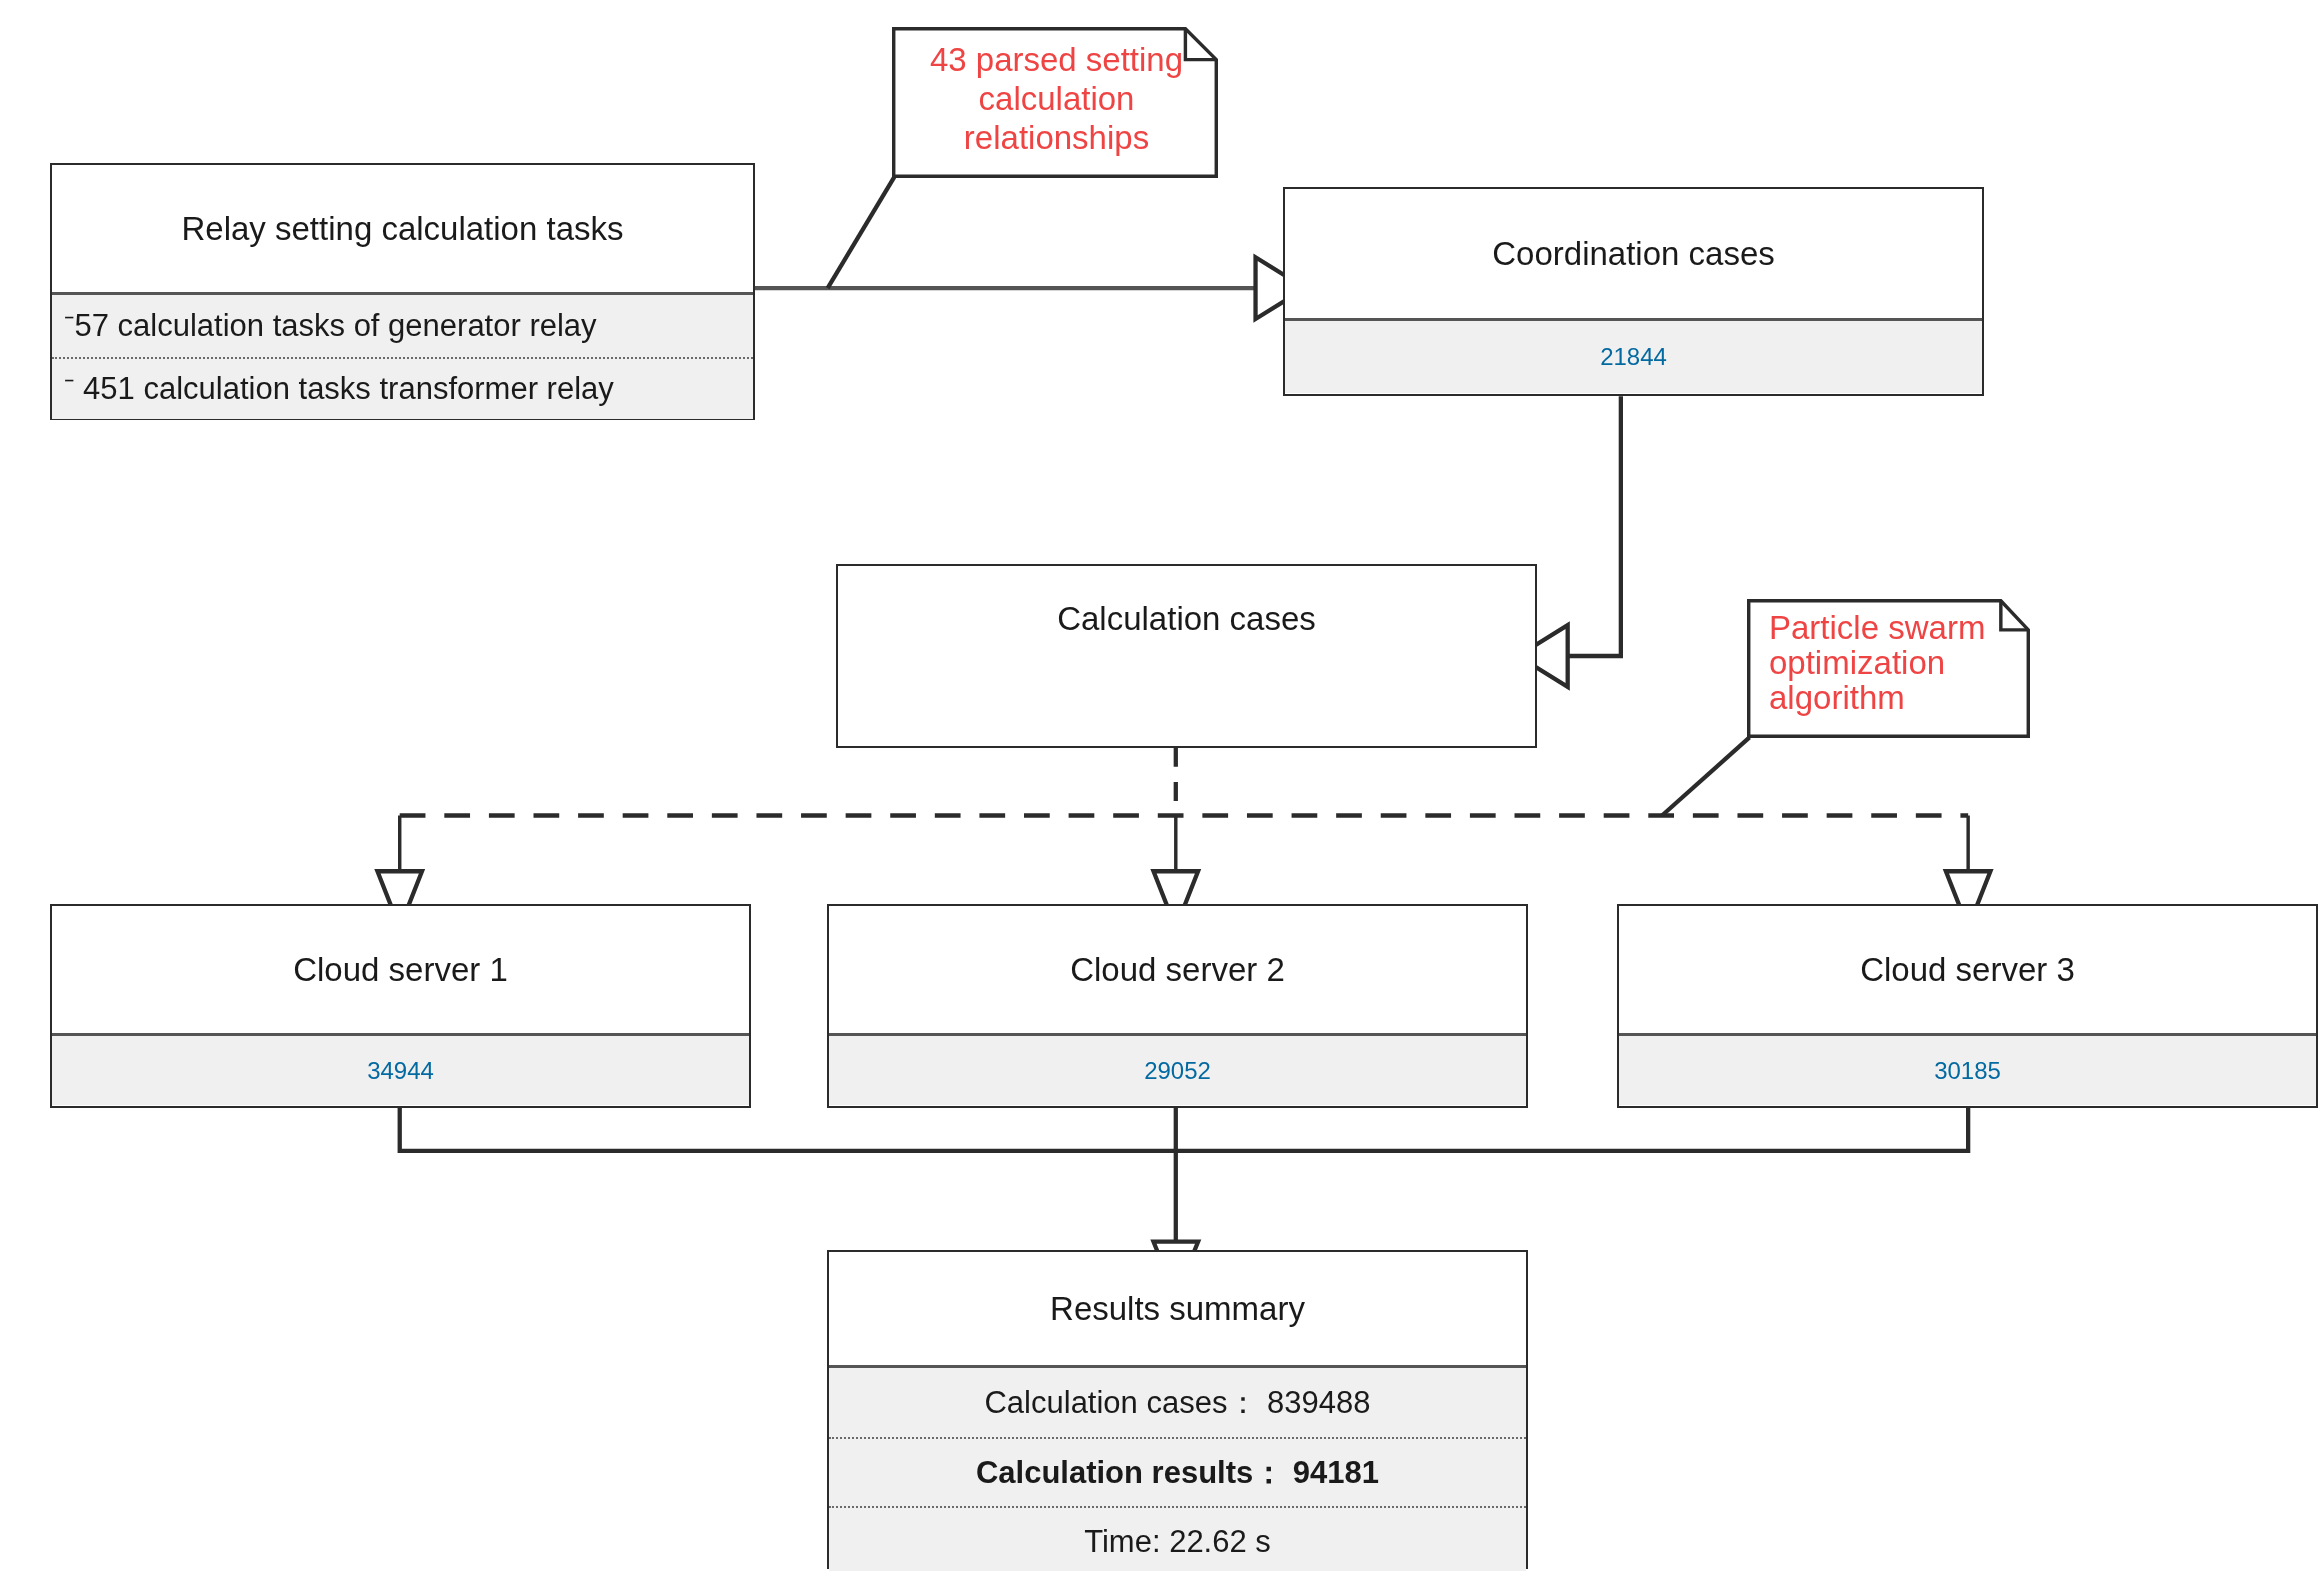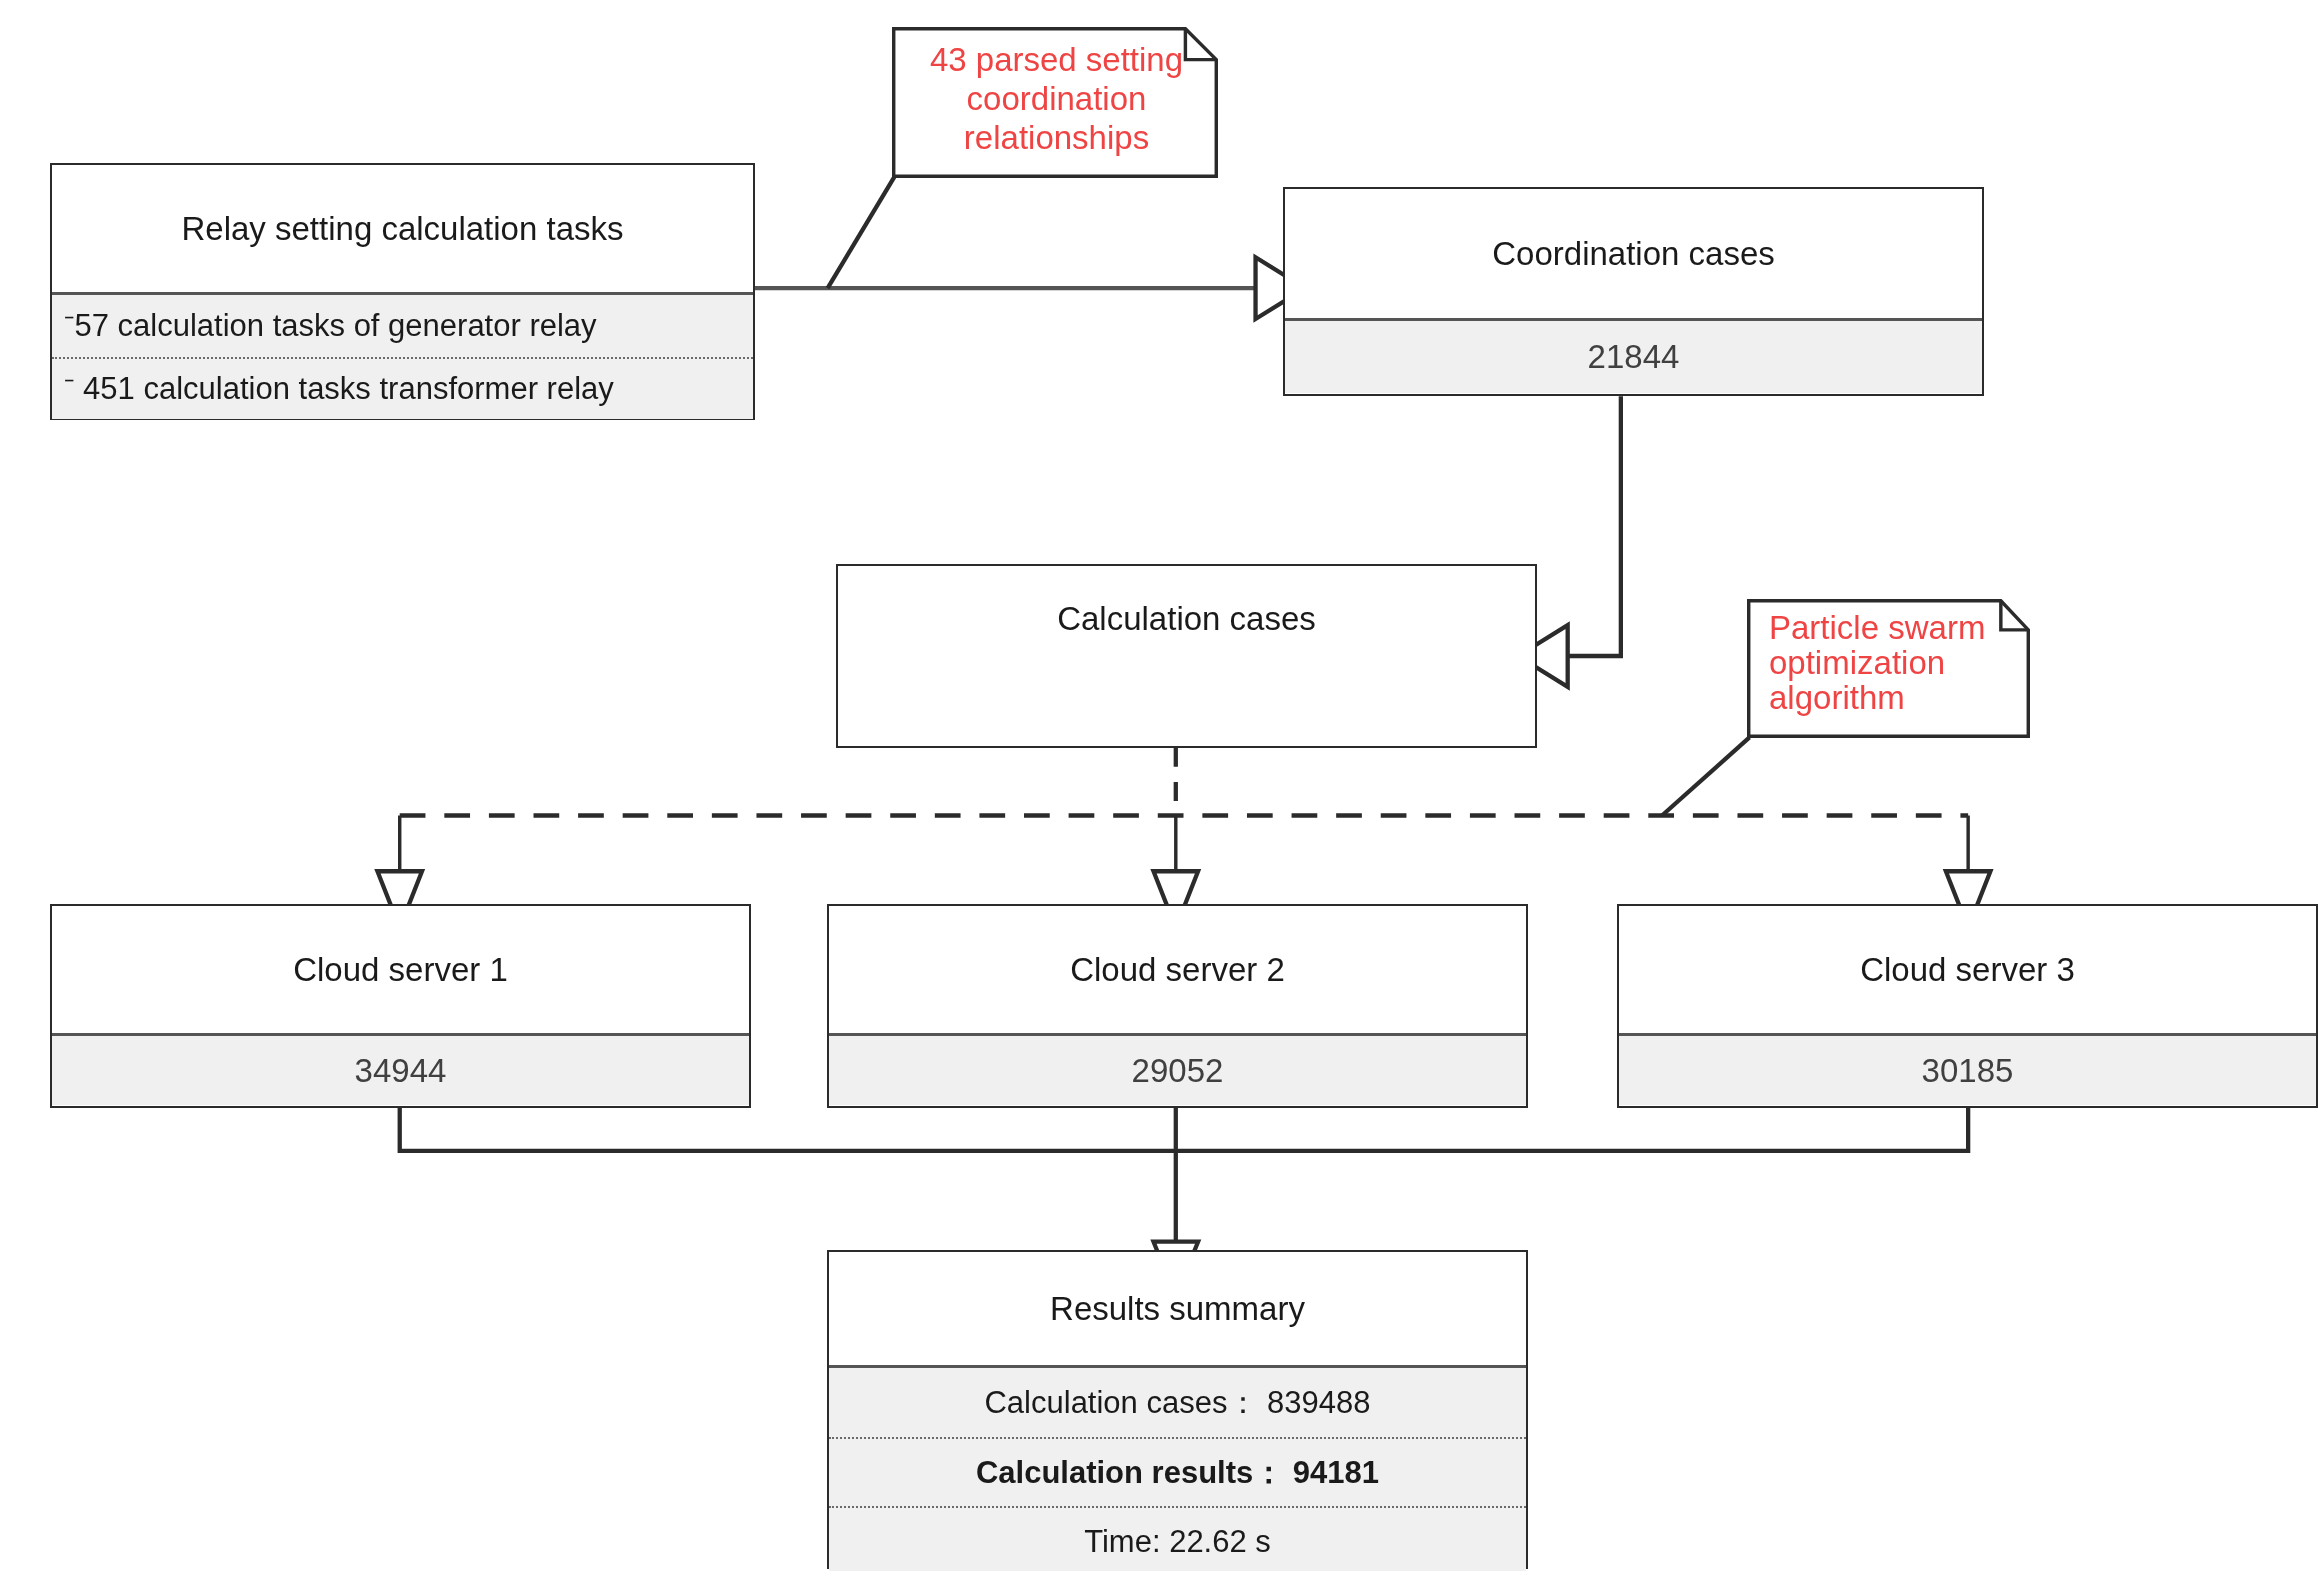--- a/index.html
+++ b/index.html
@@ -58,22 +58,22 @@
     color: #1a1a1a;
     line-height: 1.15;
     padding: 0 12px;
     white-space: nowrap;
   }
   .node-row.center { justify-content: center; }
   .node-row.left   { justify-content: flex-start; }
   .node-row.dotted-sep { border-top: 2.6px dotted #6a6a6a; }
 
   .val-num {
-    font-size: 33px;
-    color: #404040;
+    font-size: 24px;
+    color: #0369a1;
   }
 
   
   .note {
     position: absolute;
     box-sizing: border-box;
   }
   .note-shape {
     position: absolute;
     left: 0; top: 0;
@@ -162,21 +162,21 @@
     </div>
   </div>
 
   <div class="note" style="left:892px; top:27.4px; width:326px; height:151px;">
     <svg class="note-shape" viewBox="0 0 380 176" preserveAspectRatio="none">
       <path d="M 2,2 L 342,2 L 378,38 L 378,174 L 2,174 z" fill="#ffffff" stroke="#2b2b2b" stroke-width="4"></path>
       <path d="M 342,2 L 342,38 L 378,38" fill="none" stroke="#2b2b2b" stroke-width="4"></path>
     </svg>
     <div class="note-text centered">
       <div>43 parsed setting</div>
-      <div>coordination</div>
+      <div>calculation</div>
       <div>relationships</div>
     </div>
   </div>
 
   <div class="node" style="left:1283px; top:187px; width:701px; height:209px;">
     <div class="node-title" style="height:129px;">
       <span>Coordination cases</span>
     </div>
     <div class="node-body" style="height:75px;">
       <div class="node-row center" style="height:100%;">

